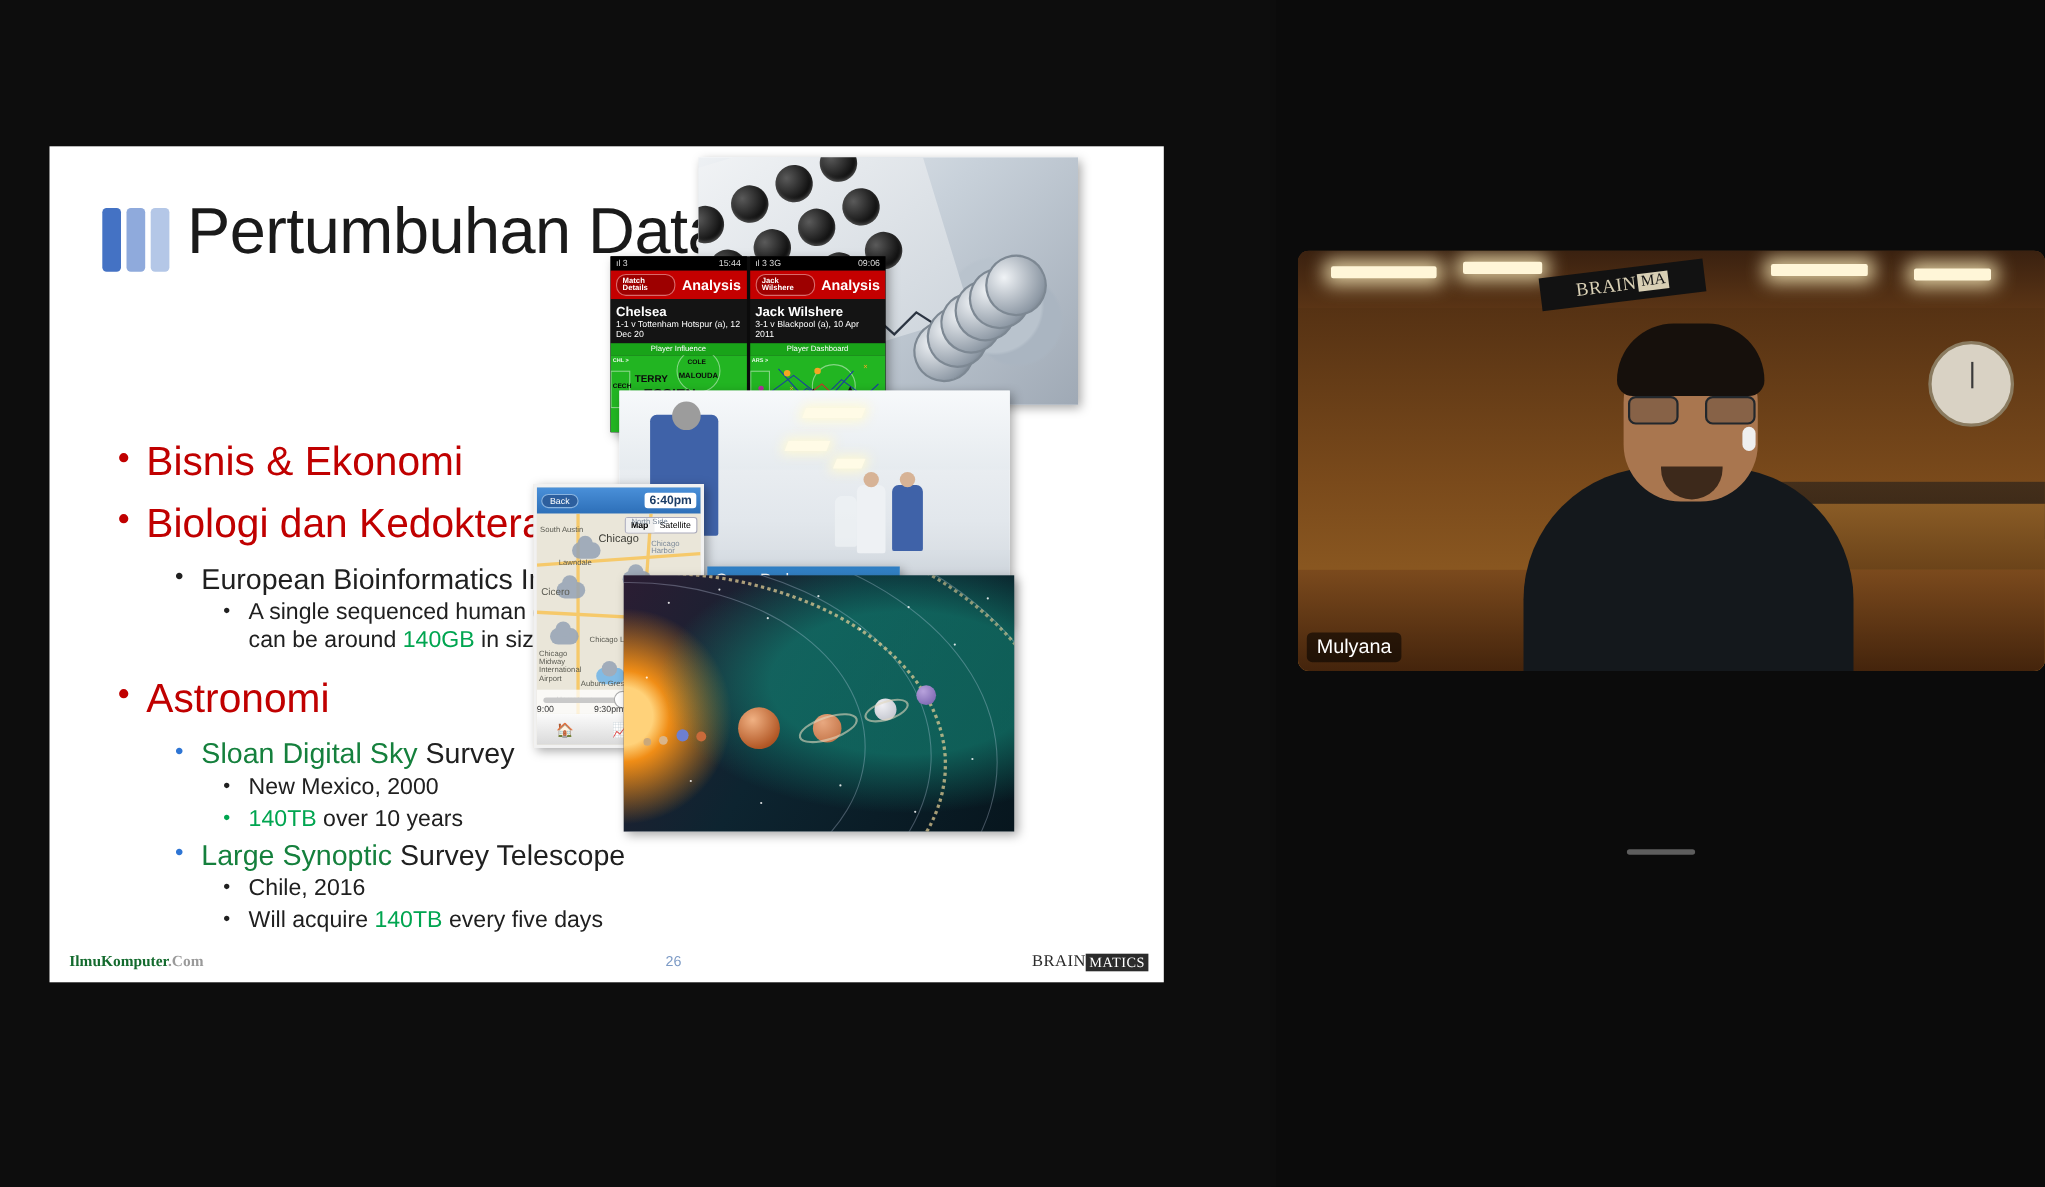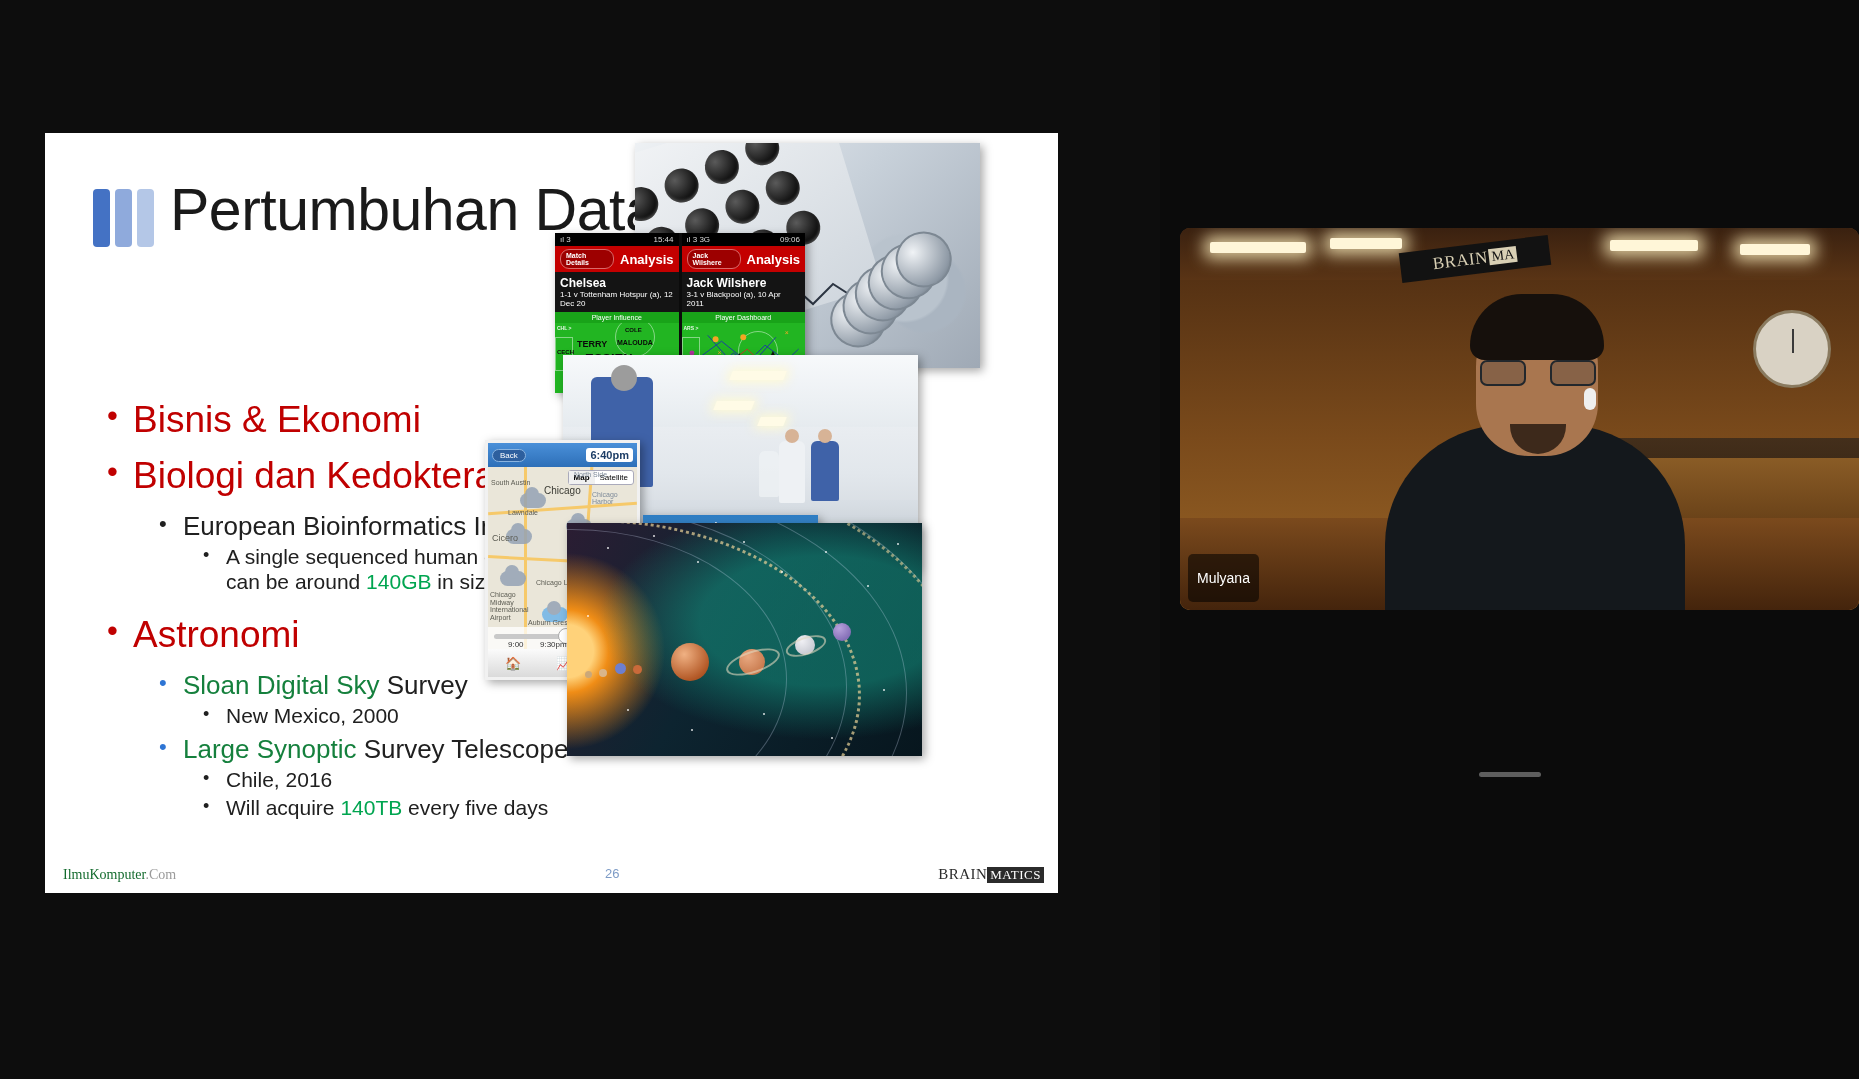--- a/index.html
+++ b/index.html
@@ -48,21 +48,21 @@
   .b-l3::before { content: "\2022"; position: absolute; left: 3px; top: 0px; font-size: 18px; }
   .b-l3.green-dot::before { color: #00a550; }
   .b-l3.dark-dot::before { color: #202020; }
   .blue { color: #15803d; }
   .green { color: #00a550; }
 
   
   .slide-footer { position: absolute; left: 0; bottom: 8px; width: 100%; height: 30px; }
   .ilmu {
     position: absolute; left: 18px; bottom: 2px;
-    font-size: 14px; font-weight: 400; color: #146b2e;
+    font-size: 14px; font-weight: 700; color: #146b2e;
     font-family: "Liberation Serif", serif;
   }
   .ilmu .dotcom { color: #9a9a9a; }
   .pagenum {
     position: absolute; left: 560px; bottom: 4px;
     font-size: 13px; color: #7d9bc6;
   }
   .brainmatics-logo {
     position: absolute; right: 14px; bottom: 2px;
     display: flex; align-items: center;
@@ -229,22 +229,22 @@
     background: #a9764f; border-radius: 60px 60px 52px 52px;
   }
   .hair { position: absolute; left: 290px; top: 66px; width: 134px; height: 66px; background: #16100c; border-radius: 66px 66px 18px 18px; }
   .glasses { position: absolute; left: 300px; top: 132px; width: 116px; height: 26px; }
   .lens { position: absolute; top: 0; width: 46px; height: 26px; border: 2px solid #22272c; border-radius: 7px; background: rgba(35,40,48,.25); }
   .beard { position: absolute; left: 330px; top: 196px; width: 56px; height: 30px; background: #2a1c12; border-radius: 0 0 28px 28px; opacity: .85; }
   .earbud { position: absolute; left: 404px; top: 160px; width: 12px; height: 22px; border-radius: 6px; background: #efefef; }
 
   .speaker-name {
     position: absolute; left: 8px; bottom: 8px;
-    background: rgba(0,0,0,.55); color: #fff; font-size: 14px;
-    padding: 16px 9px; border-radius: 5px;
+    background: rgba(0,0,0,.55); color: #fff; font-size: 18px;
+    padding: 3px 9px; border-radius: 5px;
   }
 
   .drag-handle {
     position: absolute; left: 50%; transform: translateX(-50%);
     top: 772px; width: 62px; height: 5px; background: #5e5e5e; border-radius: 3px;
   }
 </style>
 </head>
 <body>
 
@@ -272,20 +272,23 @@
           <span>A single sequenced human genome</span><br>
           <span>can be around </span><span class="green">140GB</span><span> in size</span>
         </div>
 
         <div class="b-l1" style="margin-top:22px">Astronomi</div>
 
         <div class="b-l2 blue-dot">
           <span class="blue">Sloan Digital Sky</span><span> Survey</span>
         </div>
         <div class="b-l3 dark-dot">New Mexico, 2000</div>
+        <div class="b-l3 green-dot">
+          <span class="green">140TB</span><span> over 10 years</span>
+        </div>
 
         <div class="b-l2 blue-dot">
           <span class="blue">Large Synoptic</span><span> Survey Telescope</span>
         </div>
         <div class="b-l3 dark-dot">Chile, 2016</div>
         <div class="b-l3 dark-dot">
           <span>Will acquire </span><span class="green">140TB</span><span> every five days</span>
         </div>
       </div>
 
@@ -434,21 +437,21 @@
             <div class="maplabel" style="left:48px;top:112px">Chicago Lawn</div>
             <div class="maplabel" style="left:2px;top:124px;width:48px;line-height:1.1">Chicago Midway International Airport</div>
             <div class="maplabel" style="left:40px;top:152px">Auburn Gresham</div>
             <div class="maplabel" style="left:18px;top:166px">Hometown</div>
             <div class="maplabel" style="left:86px;top:4px;color:#7d8a99">North Side</div>
             <div class="maplabel" style="left:104px;top:24px;color:#7d8a99">Chicago Harbor</div>
           </div>
           <div class="mapslider">
             <div class="track"></div>
               <div class="knob"></div>
-            <span style="position:absolute;left:20px;bottom:0;font-size:8px;color:#333">9:00</span>
+            <span style="position:absolute;left:0;bottom:0;font-size:8px;color:#333">9:00</span>
             <span style="position:absolute;left:52px;bottom:0;font-size:8px;color:#333">9:30pm</span>
             <span style="position:absolute;left:108px;bottom:0;font-size:8px;color:#333">9:55</span>
           </div>
           <div class="maptabs">
             <span>🏠</span>
             <span>📈</span>
             <span>★</span>
           </div>
         </div>
 

